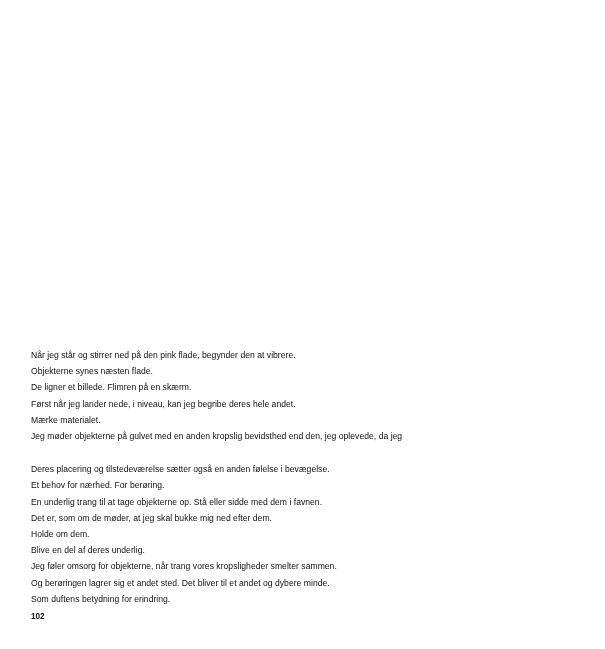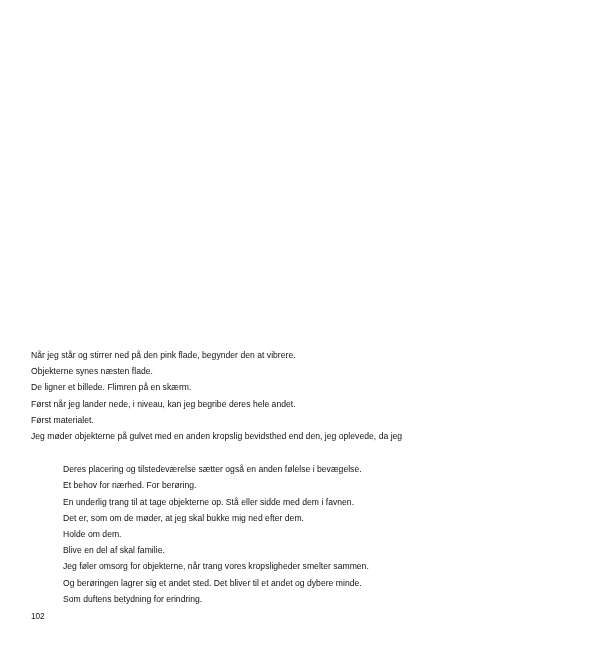--- a/index.html
+++ b/index.html
@@ -26,61 +26,61 @@
     left: 31px;
     top: 347px;
     width: 430px;
   }
   .para {
     margin: 0;
     padding: 0;
   }
   .para + .para {
     margin-top: 17px;
-    margin-left: 32px;
   }
   .line {
     font-size: 8.6px;
     line-height: 16.2px;
     letter-spacing: 0.02px;
     color: #111111;
     white-space: pre-wrap;
   }
   .page-number {
     position: absolute;
     left: 31px;
     top: 611px;
     font-size: 8.2px;
     line-height: 12px;
     color: #111111;
+    font-weight: bold;
   }
 </style>
 </head>
 <body>
 
 <div class="page">
 
   <div class="text-block">
 
     <div class="para">
       <div class="line">Når jeg står og stirrer ned på den pink flade, begynder den at vibrere.</div>
       <div class="line">Objekterne synes næsten flade.</div>
       <div class="line">De ligner et billede. Flimren på en skærm.</div>
       <div class="line">Først når jeg lander nede, i niveau, kan jeg begribe deres hele andet.</div>
-      <div class="line">Først materialet.</div>
+      <div class="line">Mærke materialet.</div>
       <div class="line">Jeg møder objekterne på gulvet med en anden kropslig bevidsthed end den, jeg oplevede, da jeg</div>
     </div>
 
     <div class="para">
       <div class="line">Deres placering og tilstedeværelse sætter også en anden følelse i bevægelse.</div>
       <div class="line">Et behov for nærhed. For berøring.</div>
       <div class="line">En underlig trang til at tage objekterne op. Stå eller sidde med dem i favnen.</div>
       <div class="line">Det er, som om de møder, at jeg skal bukke mig ned efter dem.</div>
       <div class="line">Holde om dem.</div>
-      <div class="line">Blive en del af skal familie.</div>
+      <div class="line">Blive en del af deres underlig.</div>
       <div class="line">Jeg føler omsorg for objekterne, når trang vores kropsligheder smelter sammen.</div>
       <div class="line">Og berøringen lagrer sig et andet sted. Det bliver til et andet og dybere minde.</div>
       <div class="line">Som duftens betydning for erindring.</div>
     </div>
 
   </div>
 
   <div class="page-number">102</div>
 
 </div>

